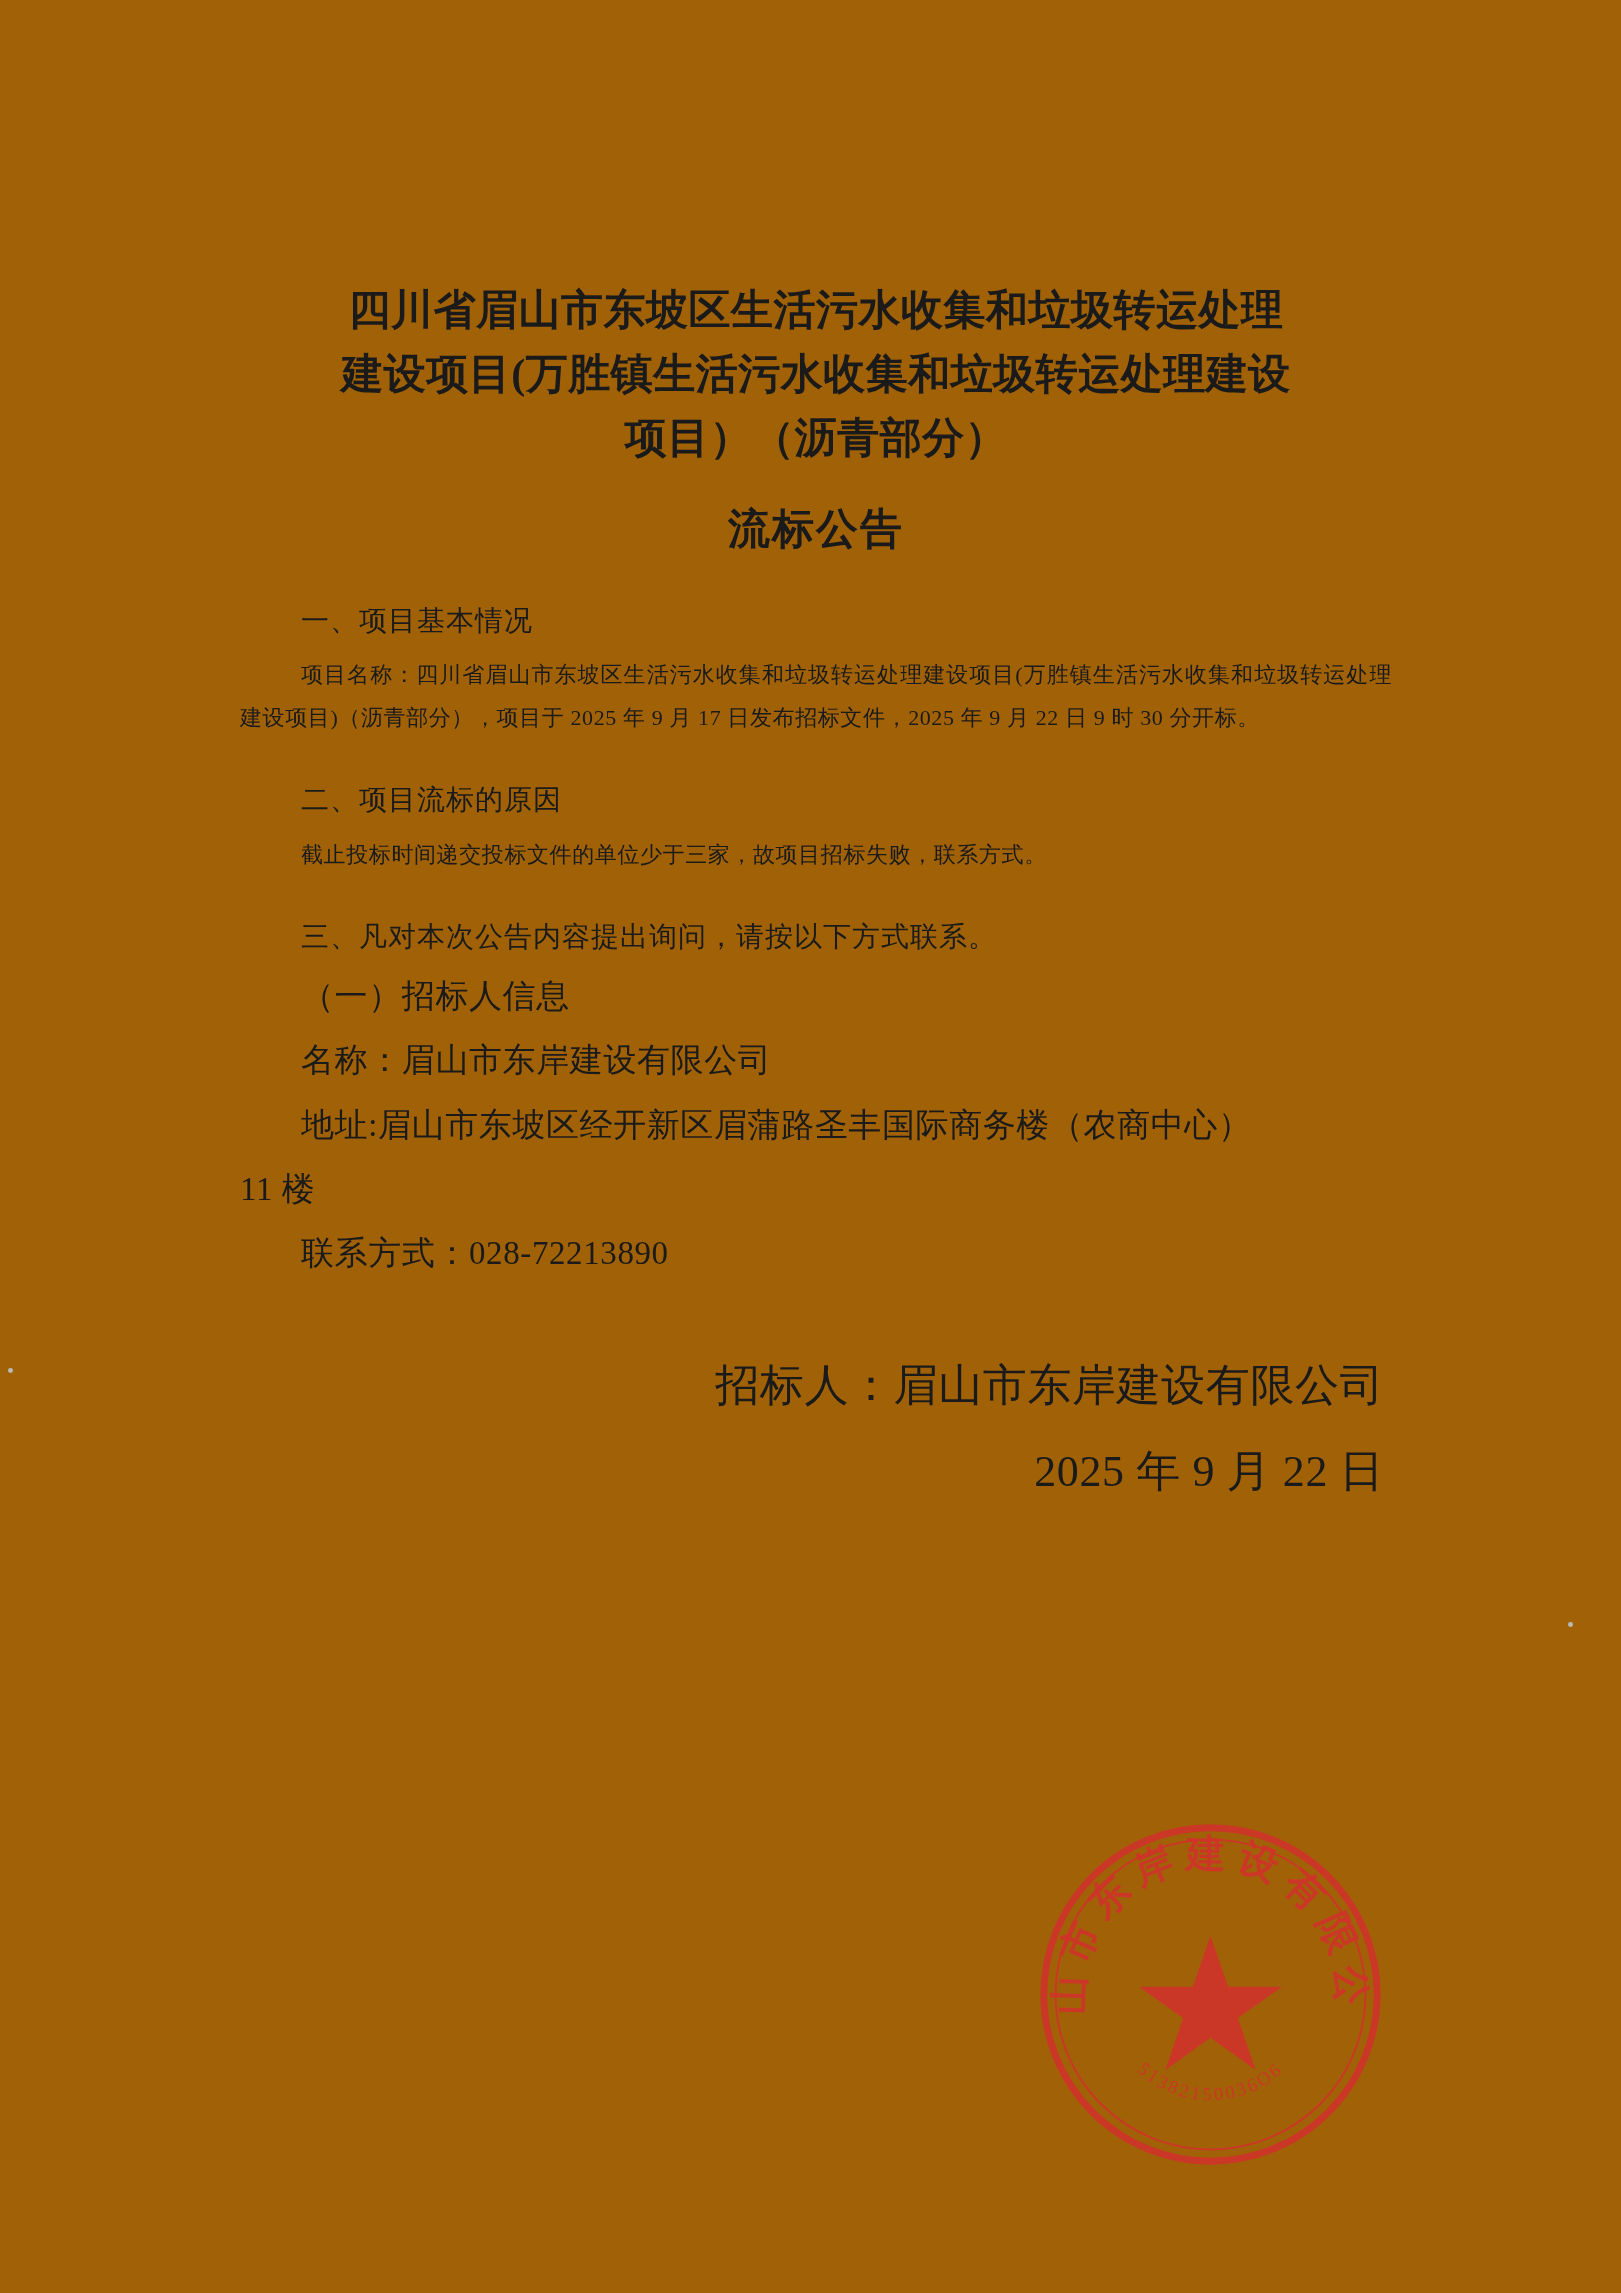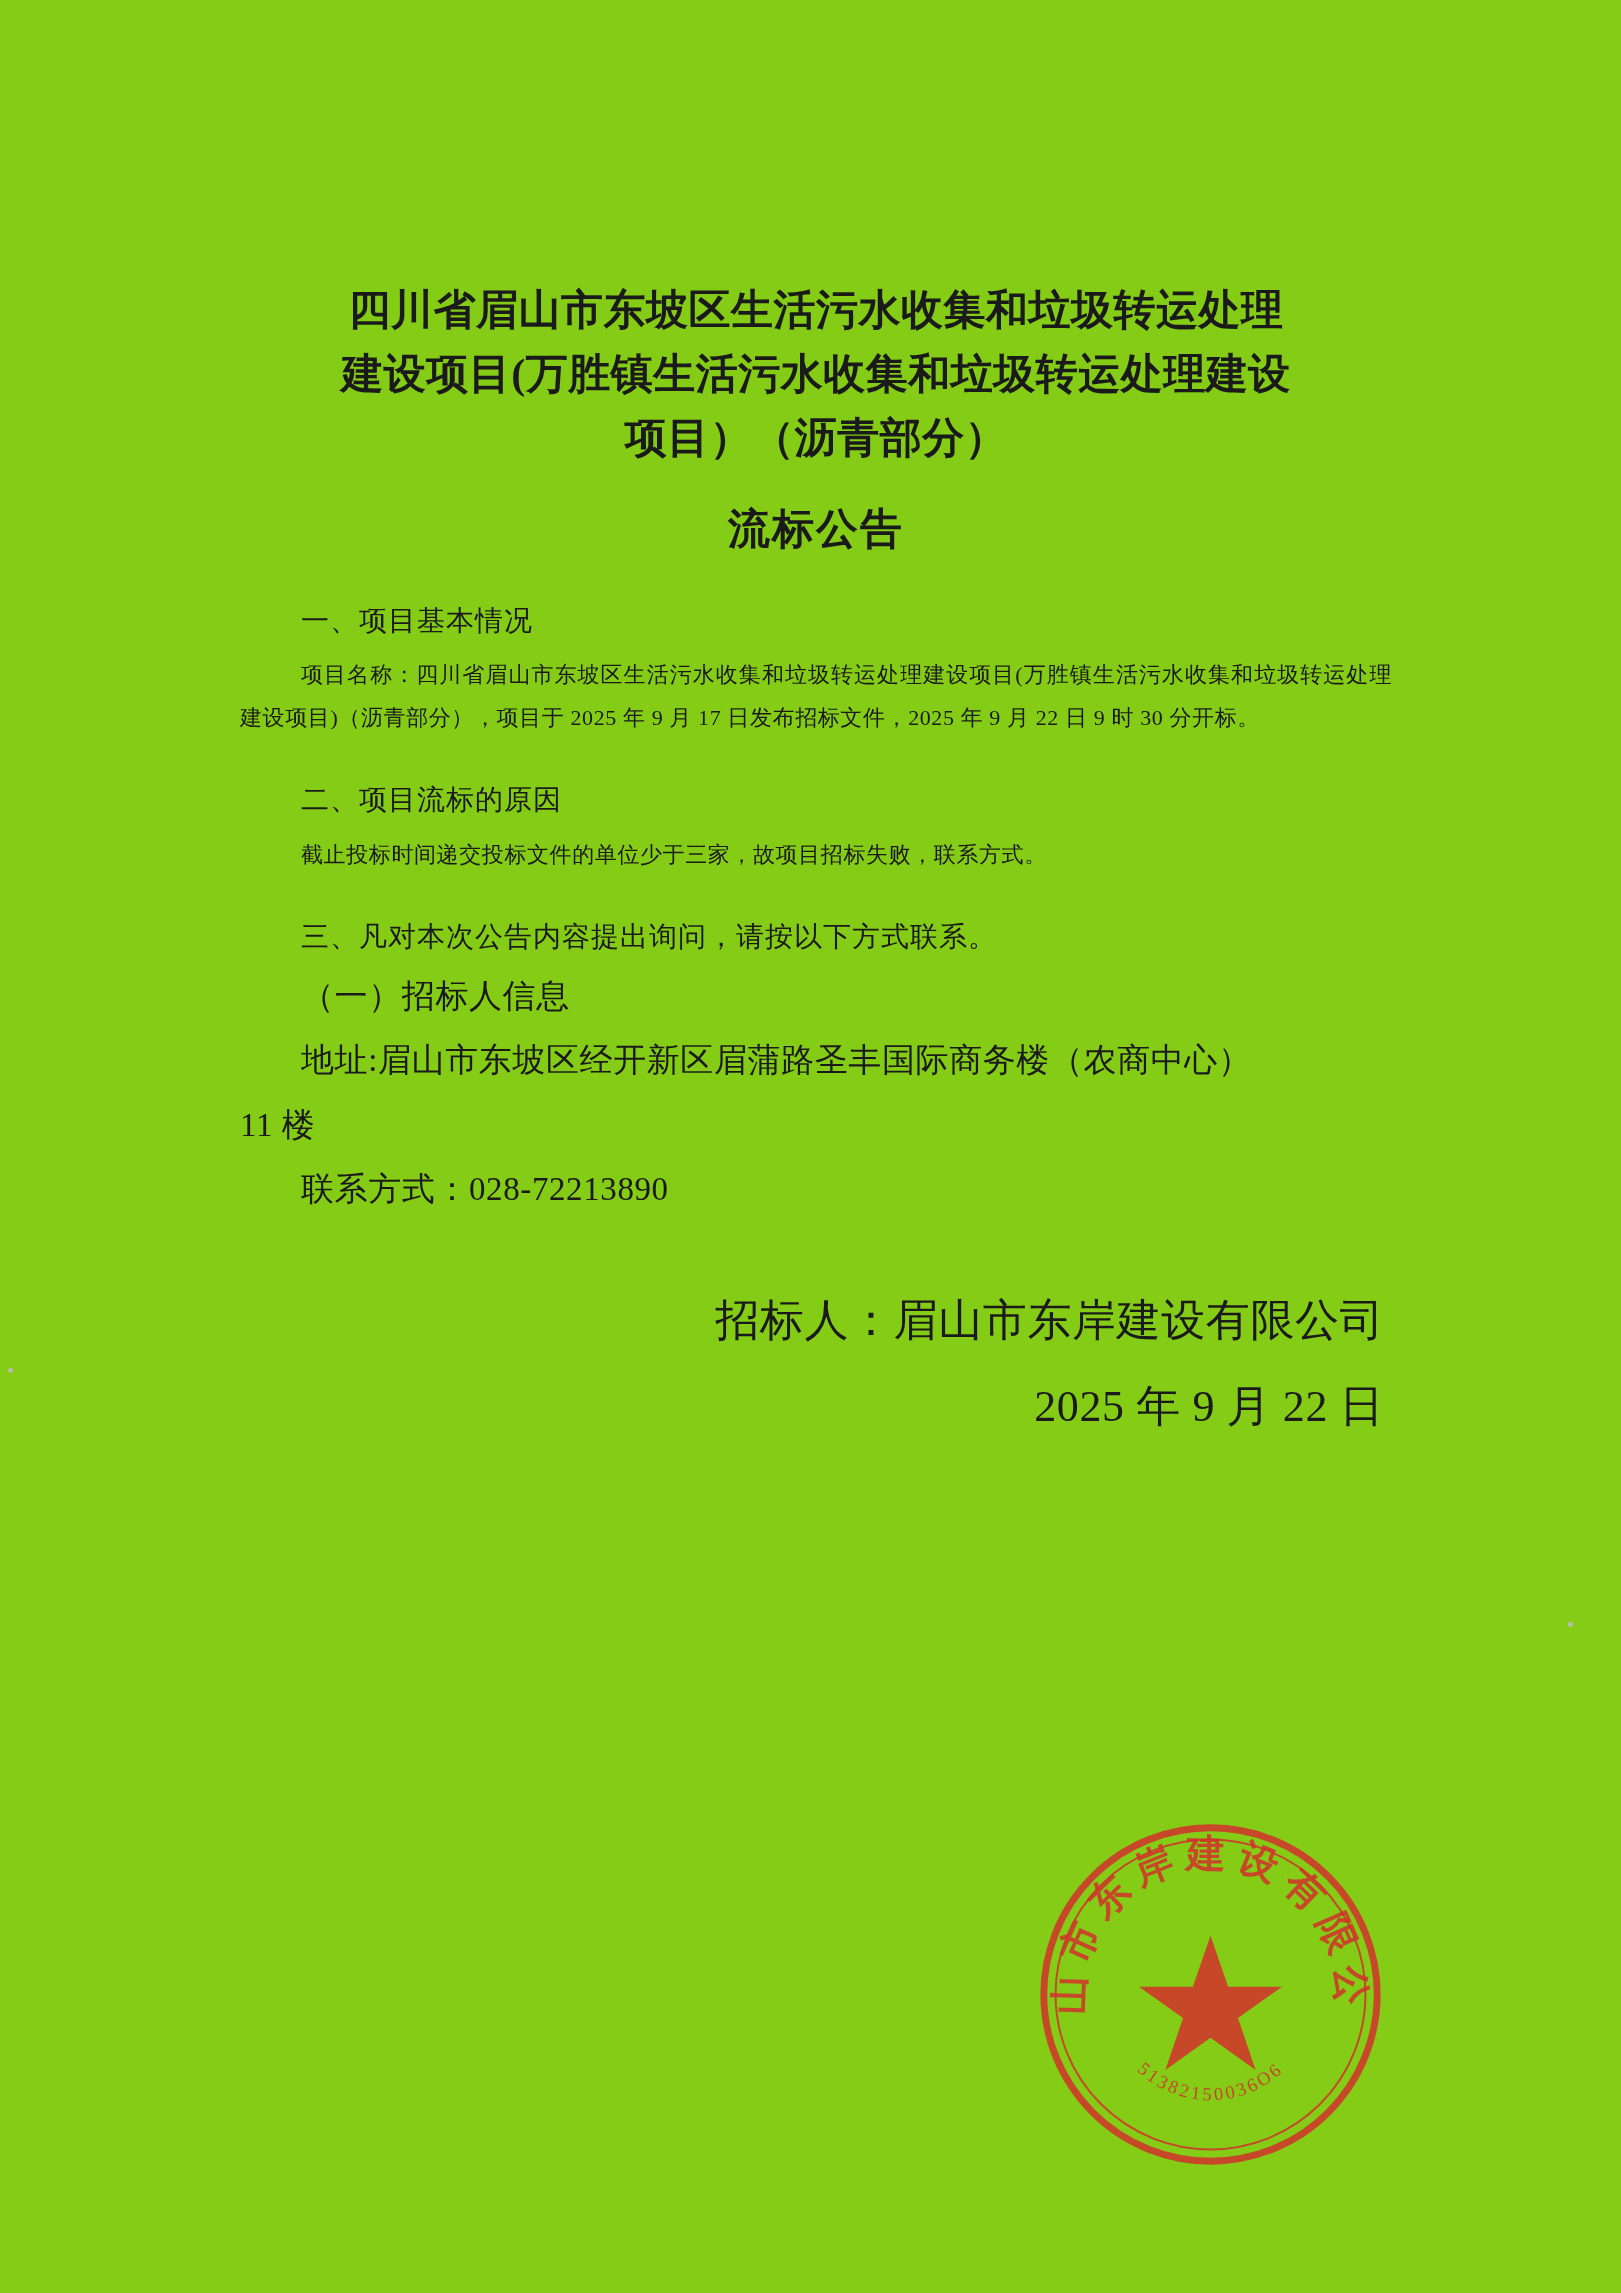--- a/index.html
+++ b/index.html
@@ -13,21 +13,21 @@
     position: relative;
     font-family: "Liberation Serif", "DejaVu Serif", serif;
     color: #1a1a1a;
     overflow: hidden;
   }
   .page {
     position: absolute;
     left: 0; top: 0;
     width: 1621px;
     height: 2294px;
-    background: #84cc16;
+    background: #a16207;
   }
   .content {
     position: absolute;
     left: 240px;
     top: 279px;
     width: 1152px;
   }
   .doc-title {
     font-size: 42px;
     font-weight: bold;
@@ -120,20 +120,21 @@
 
     <div class="section-head">一、项目基本情况</div>
     <div class="para">项目名称：四川省眉山市东坡区生活污水收集和垃圾转运处理建设项目(万胜镇生活污水收集和垃圾转运处理建设项目)（沥青部分），项目于 2025 年 9 月 17 日发布招标文件，2025 年 9 月 22 日 9 时 30 分开标。</div>
 
     <div class="section-head">二、项目流标的原因</div>
     <div class="para">截止投标时间递交投标文件的单位少于三家，故项目招标失败，联系方式。</div>
 
     <div class="section-head">三、凡对本次公告内容提出询问，请按以下方式联系。</div>
 
     <div class="para-nospace">（一）招标人信息</div>
+    <div class="para-nospace">名称：眉山市东岸建设有限公司</div>
     <div class="para-nospace">地址:眉山市东坡区经开新区眉蒲路圣丰国际商务楼（农商中心）</div>
     <div class="para-nospace" style="text-indent:0;">11 楼</div>
     <div class="para-nospace">联系方式：028-72213890</div>
 
     <div class="sign-block">
       <div class="sign-line">招标人：眉山市东岸建设有限公司</div>
       <div class="sign-line date">2025 年 9 月 22 日</div>
     </div>
 
   </div>

